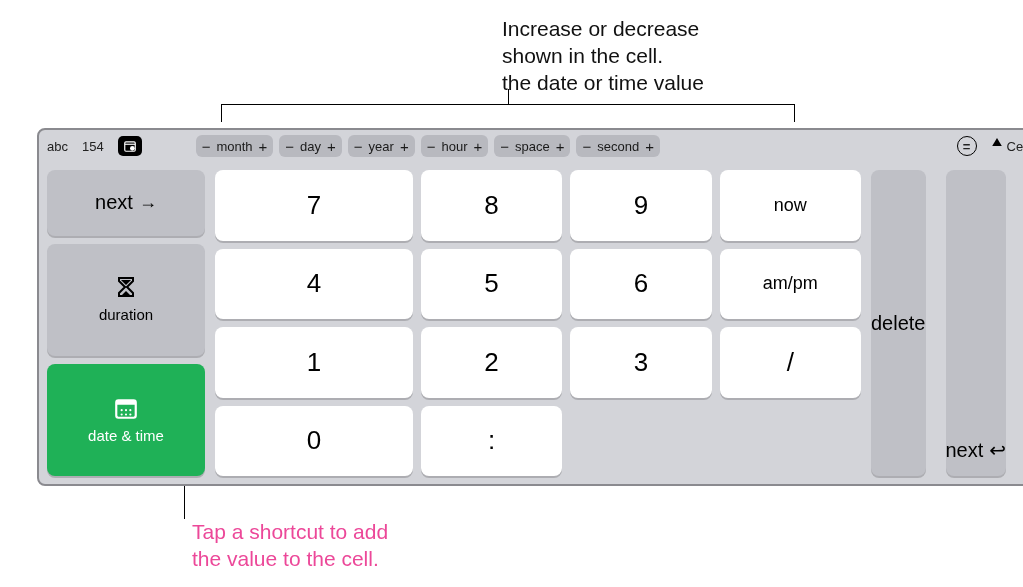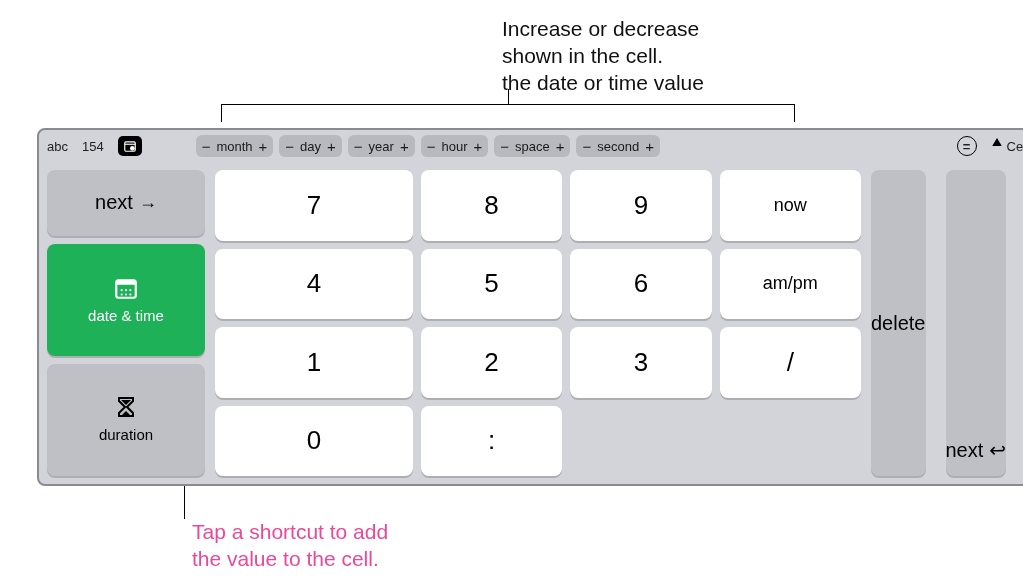--- a/index.html
+++ b/index.html
@@ -289,45 +289,45 @@
       </span>
     </div>
   </div>
 
   <div class="keys">
 
     <div class="col-left">
       <div class="key grey" style="flex:1">
         <span>next</span>
         <span class="arrow">→</span>
+      </div>
+      <div class="key duration" style="flex:1.7">
+        <span>
+          <svg width="20" height="24" viewBox="0 0 20 24" fill="#000">
+            <path d="M3 2h14v3l-6 6 6 6v3H3v-3l6-6-6-6V2z" fill="none" stroke="#000" stroke-width="2"></path>
+            <path d="M5 4h10l-5 5z"></path>
+              <path d="M5 20h10l-5-5z"></path>
+          </svg>
+        </span>
+        <span>duration</span>
       </div>
       <div class="key green" style="flex:1.7">
         <span class="icon">
           <svg width="26" height="26" viewBox="0 0 24 24" fill="#fff">
             <rect x="3" y="5" width="18" height="16" rx="2" fill="none" stroke="#fff" stroke-width="2"></rect>
             <rect x="3" y="5" width="18" height="4" fill="#fff"></rect>
             <circle cx="8" cy="14" r="1"></circle>
               <circle cx="12" cy="14" r="1"></circle>
               <circle cx="16" cy="14" r="1"></circle>
             <circle cx="8" cy="18" r="1"></circle>
               <circle cx="12" cy="18" r="1"></circle>
               <circle cx="16" cy="18" r="1"></circle>
           </svg>
         </span>
         <span>date &amp; time</span>
-      </div>
-      <div class="key duration" style="flex:1.7">
-        <span>
-          <svg width="20" height="24" viewBox="0 0 20 24" fill="#000">
-            <path d="M3 2h14v3l-6 6 6 6v3H3v-3l6-6-6-6V2z" fill="none" stroke="#000" stroke-width="2"></path>
-            <path d="M5 4h10l-5 5z"></path>
-              <path d="M5 20h10l-5-5z"></path>
-          </svg>
-        </span>
-        <span>duration</span>
       </div>
     </div>
 
     <div class="col-mid">
       <div class="key num">7</div>
       <div class="key num">8</div>
       <div class="key num">9</div>
 
       <div class="key small-text">now</div>
       <div class="key num">4</div>

